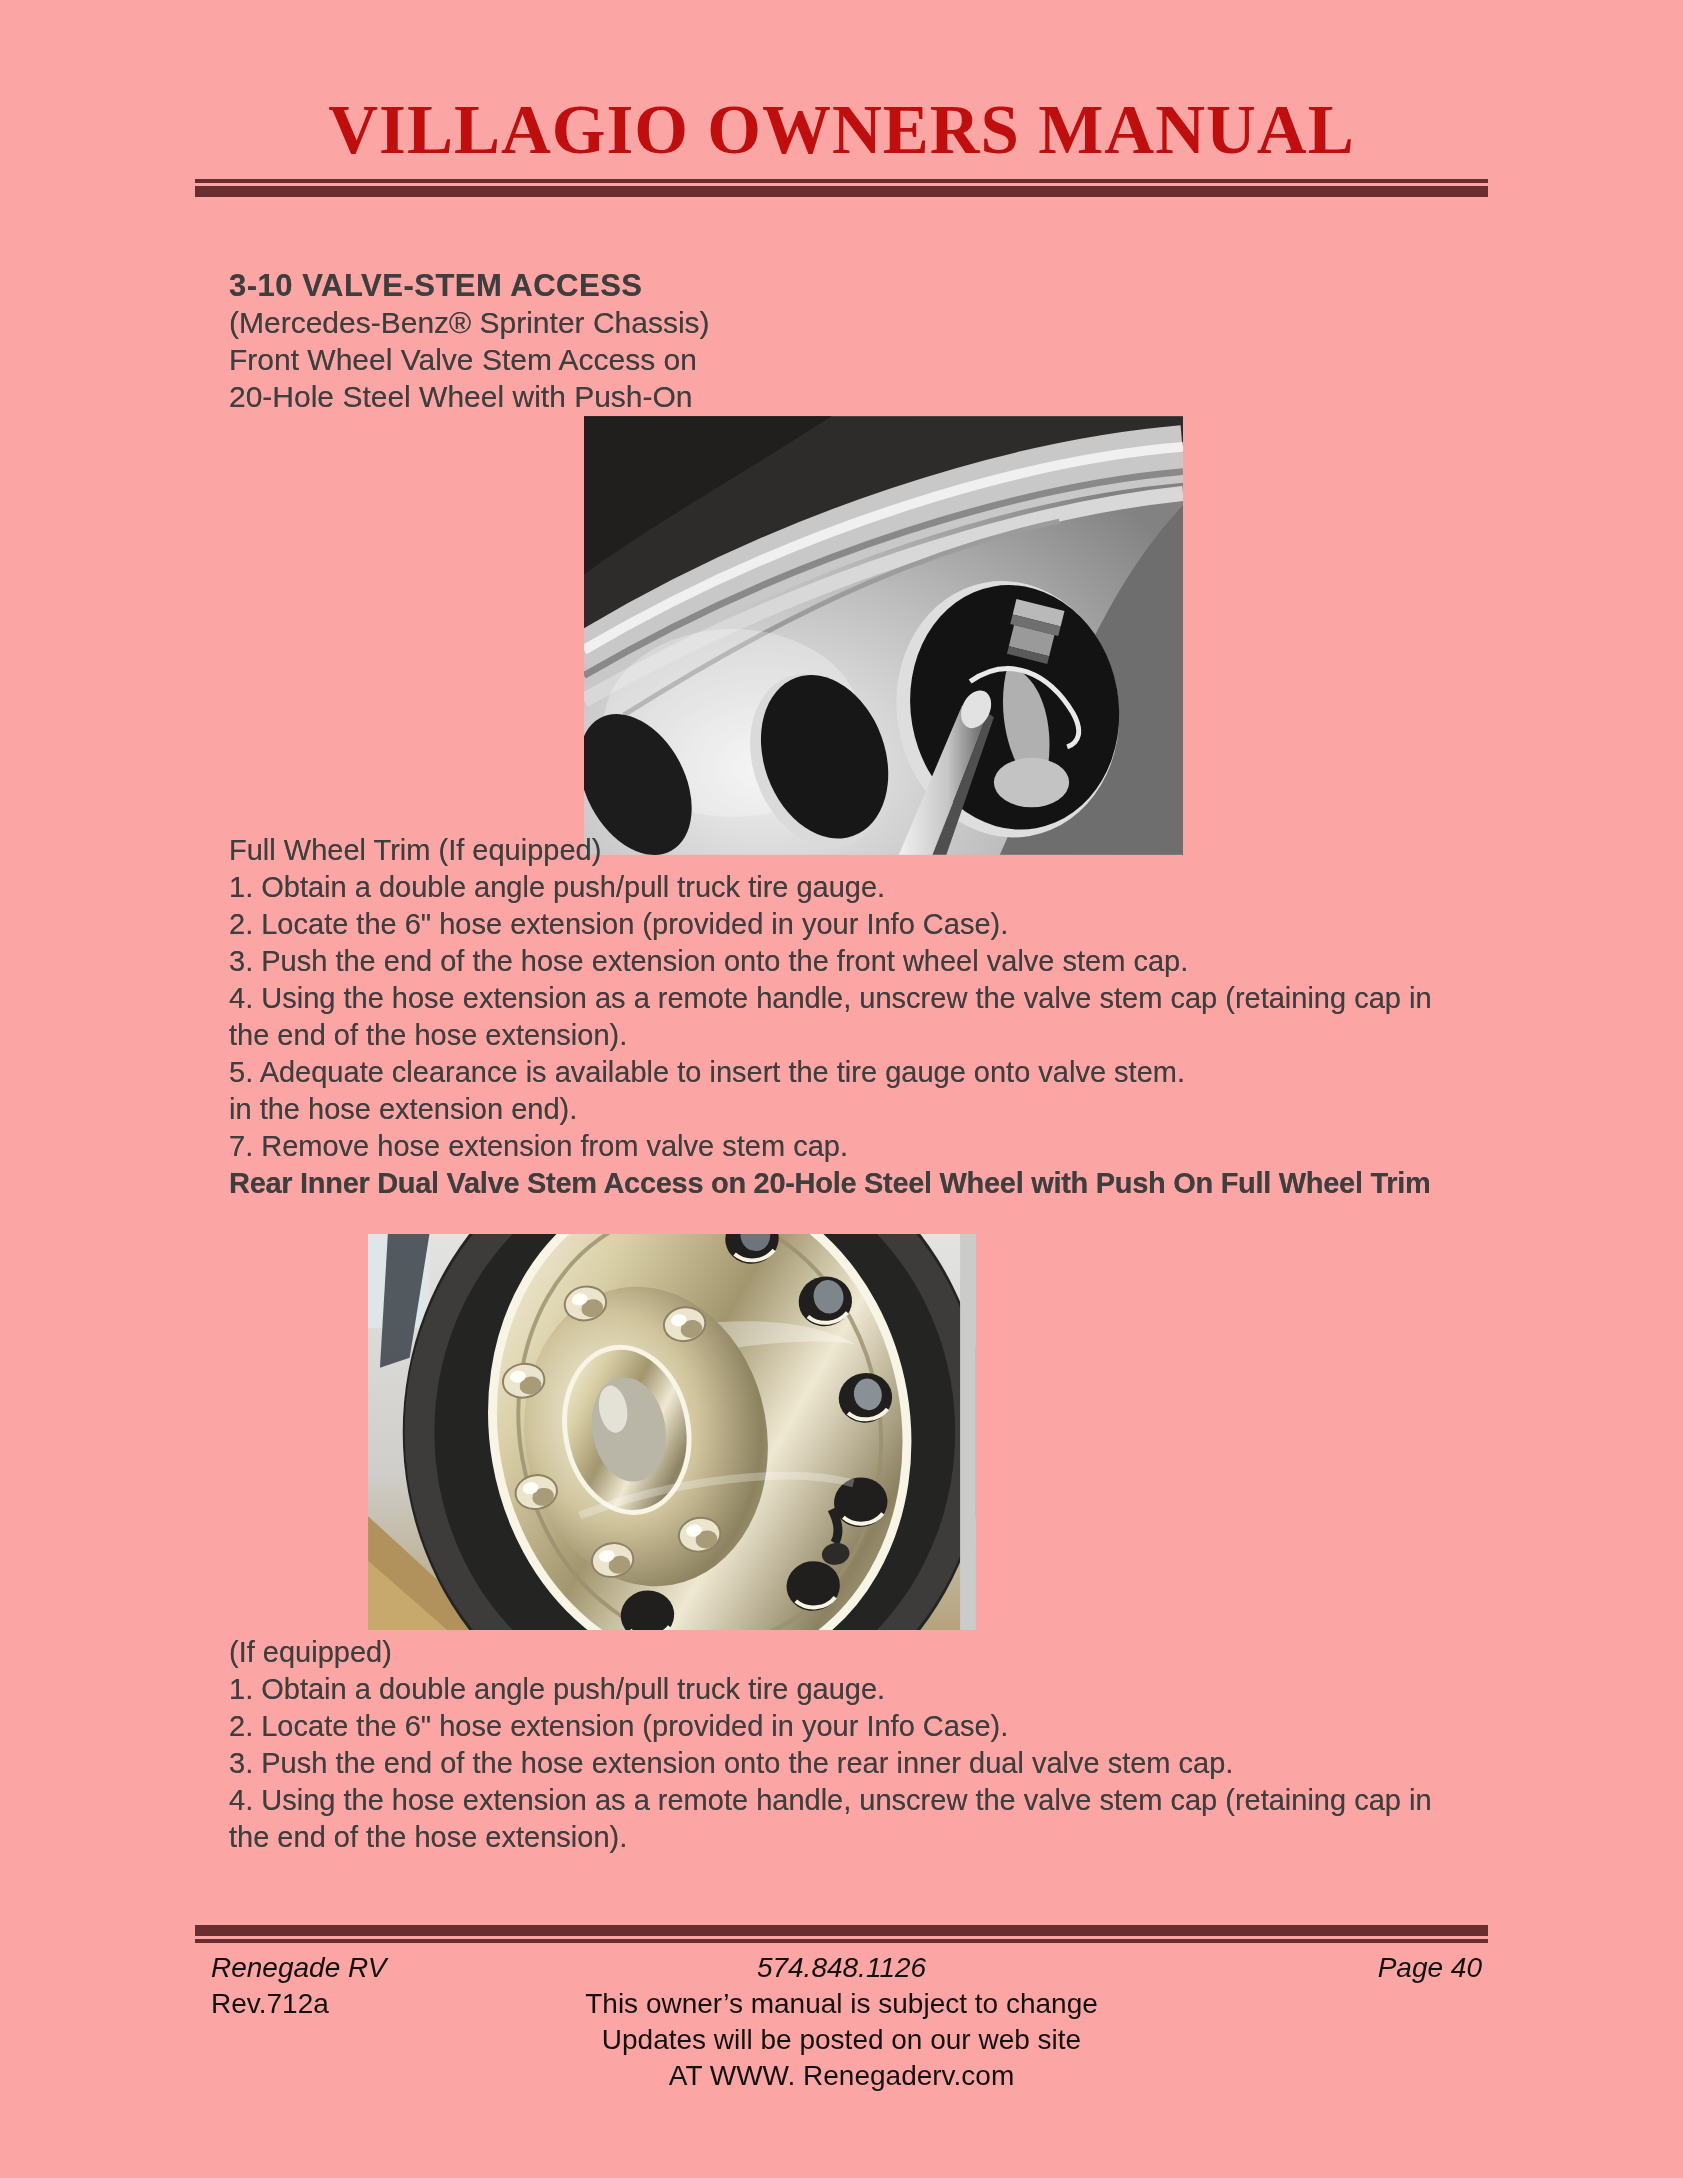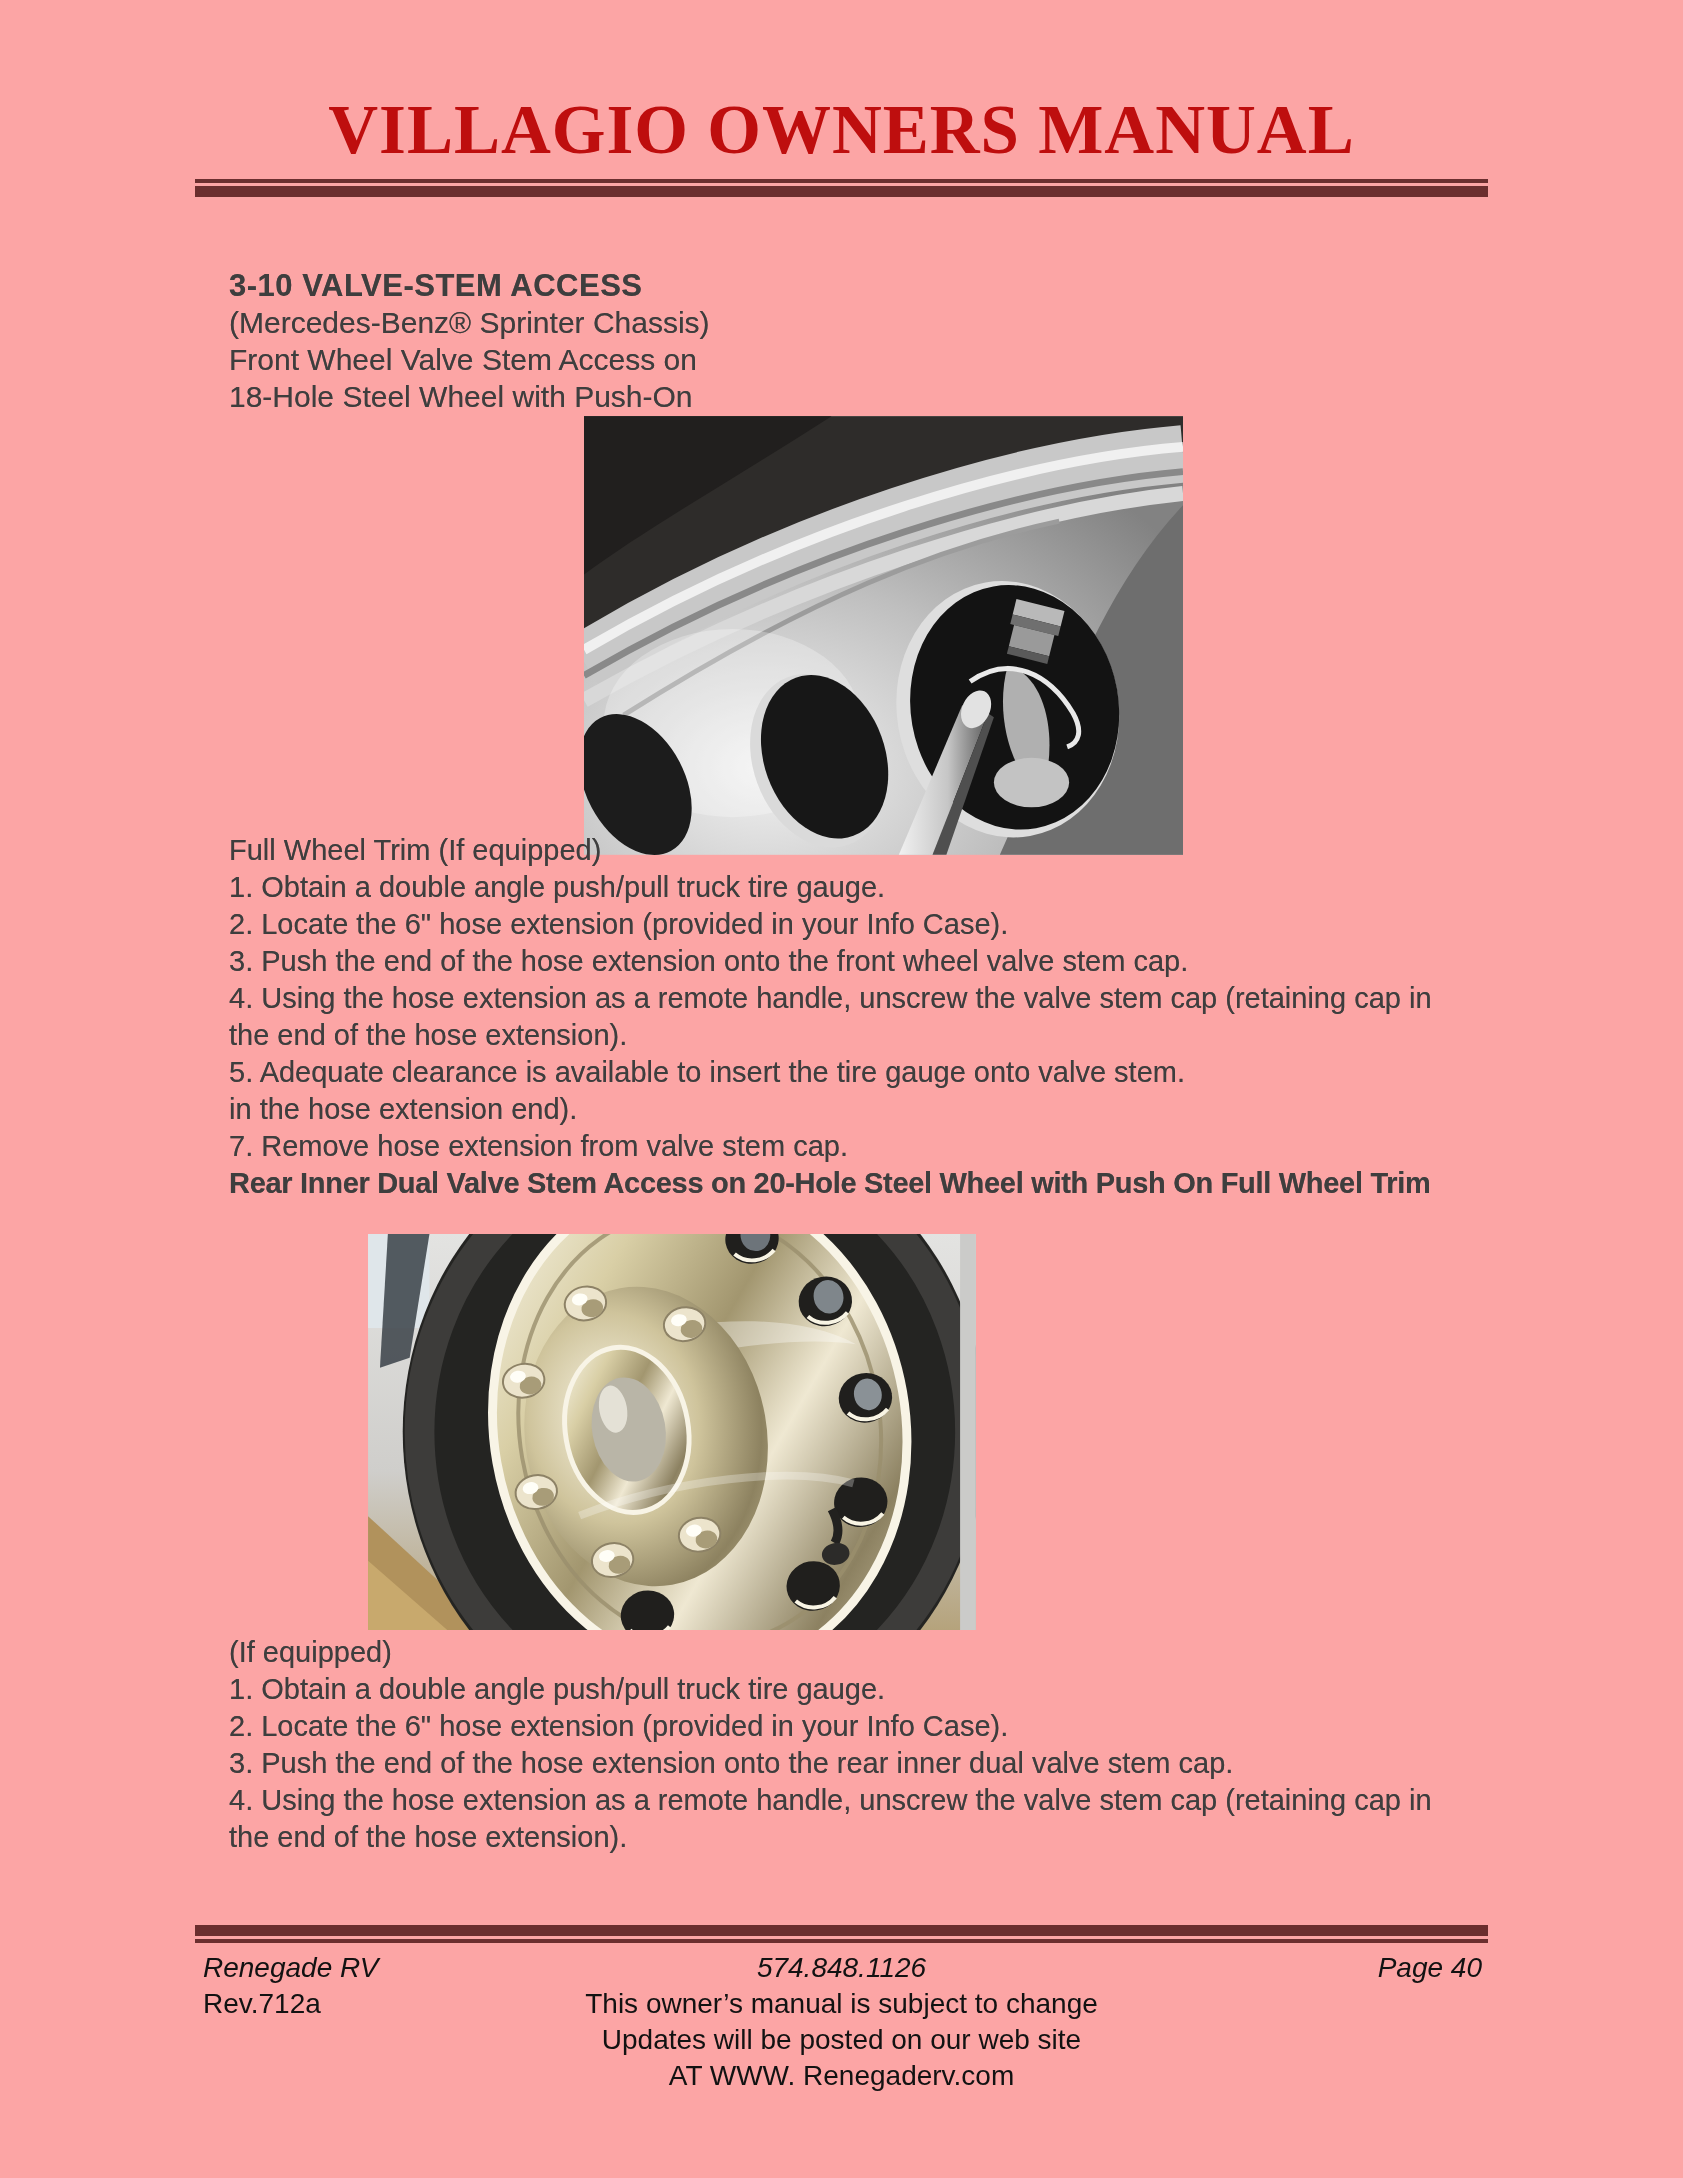--- a/index.html
+++ b/index.html
@@ -35,21 +35,21 @@
   .body-line{height:37px;white-space:nowrap;}
   .bold-line{font-weight:bold;letter-spacing:-0.3px;}
   .note-line{font-style:italic;}
   
   .photo{position:absolute;display:block;}
   .photo1{left:584px;top:416px;}
   .photo2{left:368px;top:1234px;}
   
   .footer-rows{position:absolute;left:195px;top:1952px;width:1293px;font-size:28px;color:#121212;}
   .f-row{position:relative;height:36px;}
-  .f-left{position:absolute;left:8px;top:0;}
+  .f-left{position:absolute;left:16px;top:0;}
   .f-center{width:100%;text-align:center;}
   .f-right{position:absolute;right:6px;top:0;}
   .f-italic{font-style:italic;}
 </style>
 </head>
 <body>
 
 <div class="page">
 
   <div class="doc-title">VILLAGIO OWNERS MANUAL</div>
@@ -57,21 +57,21 @@
   <div class="rule rule-header">
     <div class="thin"></div>
     <div class="gap"></div>
     <div class="thick"></div>
   </div>
 
   <div class="section-block scan">
     <div class="body-line section-heading">3-10  VALVE-STEM  ACCESS</div>
     <div class="body-line">(Mercedes-Benz® Sprinter Chassis)</div>
     <div class="body-line">Front Wheel Valve Stem Access on</div>
-    <div class="body-line">18-Hole Steel Wheel with Push-On</div>
+    <div class="body-line">20-Hole Steel Wheel with Push-On</div>
   </div>
 
   <svg class="photo photo1" width="599" height="439" viewBox="0 0 605 443" role="img">
     <defs>
       <radialGradient id="p1glow" cx="30%" cy="80%" r="85%">
         <stop offset="0%" stop-color="#f2f2f2"></stop>
         <stop offset="50%" stop-color="#bfbfbf"></stop>
         <stop offset="100%" stop-color="#828282"></stop>
       </radialGradient>
       <linearGradient id="p1rod" x1="0" y1="0" x2="1" y2="0">

